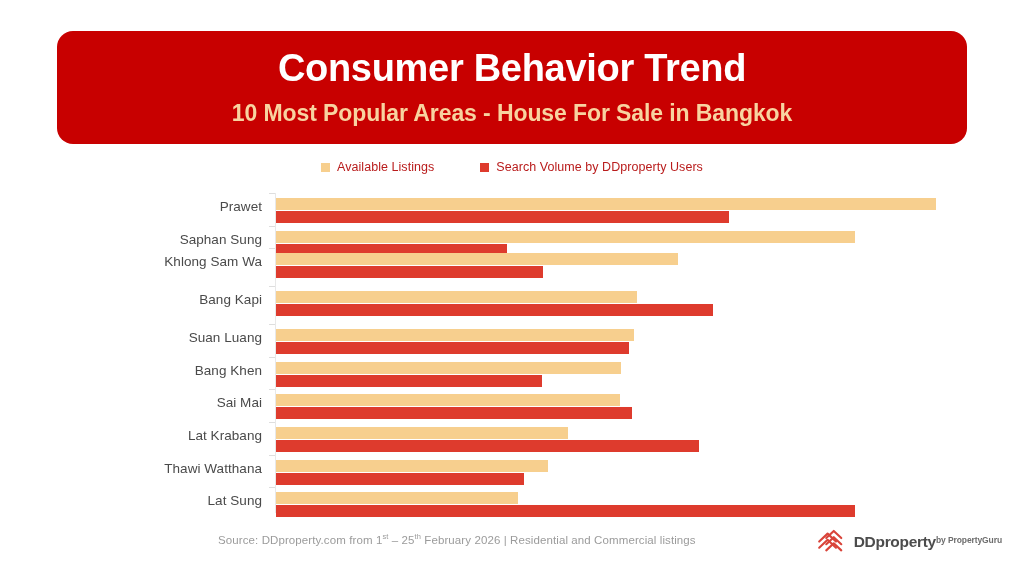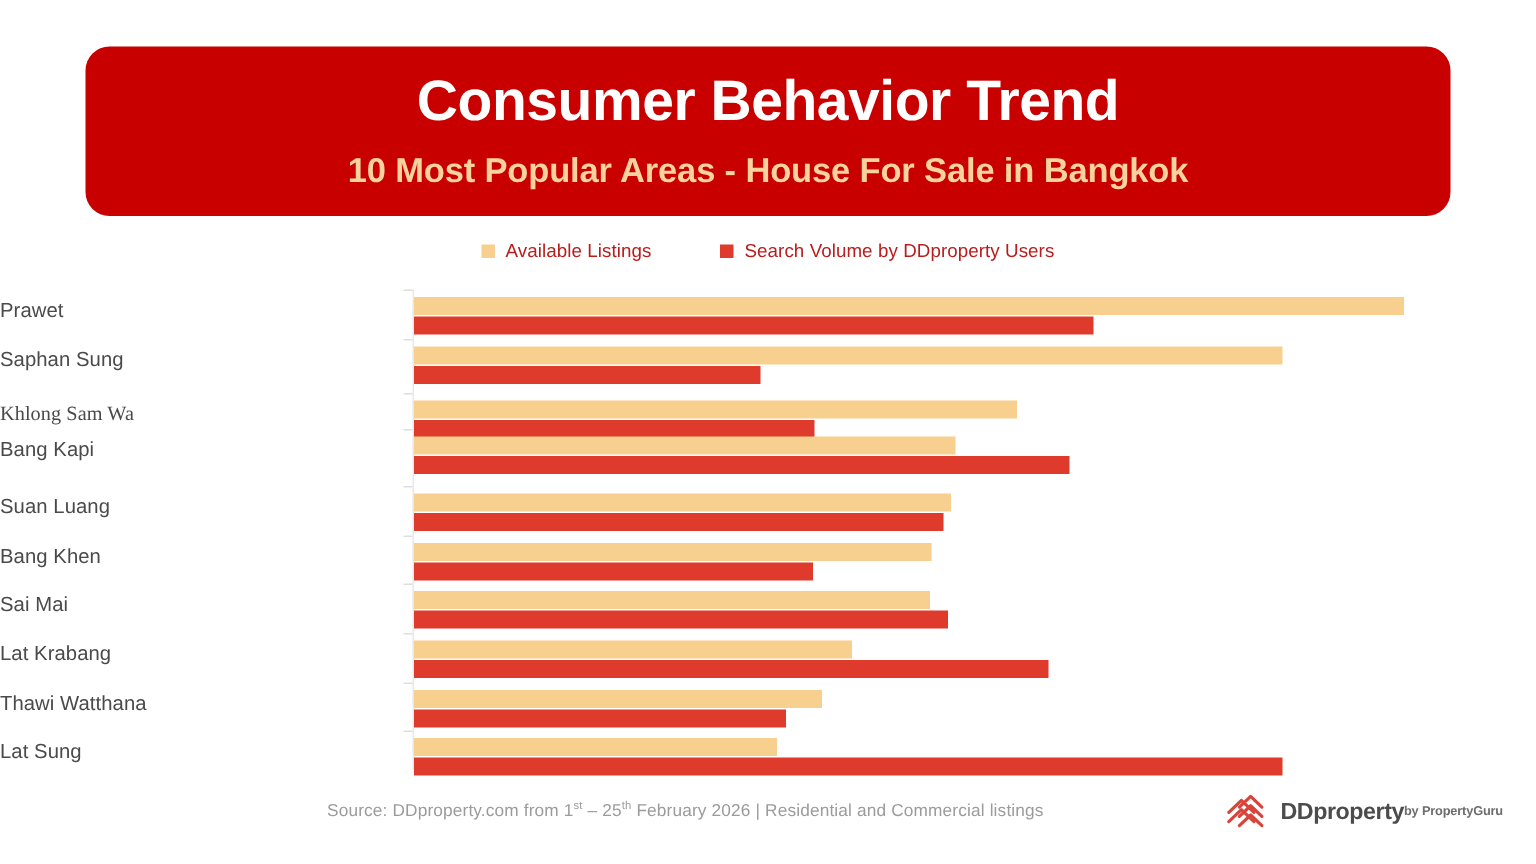--- a/index.html
+++ b/index.html
@@ -99,20 +99,21 @@
     position: absolute;
     left: 0;
     width: 1024px;
     height: 32.7px;
   }
   .row-label {
     position: absolute;
     left: 0;
     top: 6px;
     width: 262px;
+    text-align: right;
     font-size: 13.5px;
     color: #4a4a4a;
     letter-spacing: 0.05px;
   }
   .tick {
     position: absolute;
     left: 269px;
     top: 0px;
     width: 6px;
     height: 1px;
@@ -198,21 +199,21 @@
           <div class="row-label">Prawet</div>
           <div class="bar bar-listings" title="Available Listings: 100" style="width: 660px; background: rgb(247, 207, 142);"></div>
           <div class="bar bar-search" title="Search Volume by DDproperty Users: 68.6" style="width: 452.76px; background: rgb(222, 59, 45);"></div>
         </div>
         <div class="row" style="top: 32.7px;">
           <div class="tick"></div>
           <div class="row-label">Saphan Sung</div>
           <div class="bar bar-listings" title="Available Listings: 87.7" style="width: 578.82px; background: rgb(247, 207, 142);"></div>
           <div class="bar bar-search" title="Search Volume by DDproperty Users: 35" style="width: 231px; background: rgb(222, 59, 45);"></div>
         </div>
-        <div class="row" style="top: 69px; font-family: Liberation Serif, serif;">
+        <div class="row" style="top: 55px;">
           <div class="tick"></div>
           <div class="row-label">Khlong Sam Wa</div>
           <div class="bar bar-listings" title="Available Listings: 60.9" style="width: 401.94px; background: rgb(247, 207, 142);"></div>
           <div class="bar bar-search" title="Search Volume by DDproperty Users: 40.5" style="width: 267.3px; background: rgb(222, 59, 45);"></div>
         </div>
         <div class="row" style="top: 93px;">
           <div class="tick"></div>
           <div class="row-label">Bang Kapi</div>
           <div class="bar bar-listings" title="Available Listings: 54.7" style="width: 361.02px; background: rgb(247, 207, 142);"></div>
           <div class="bar bar-search" title="Search Volume by DDproperty Users: 66.2" style="width: 436.92px; background: rgb(222, 59, 45);"></div>

